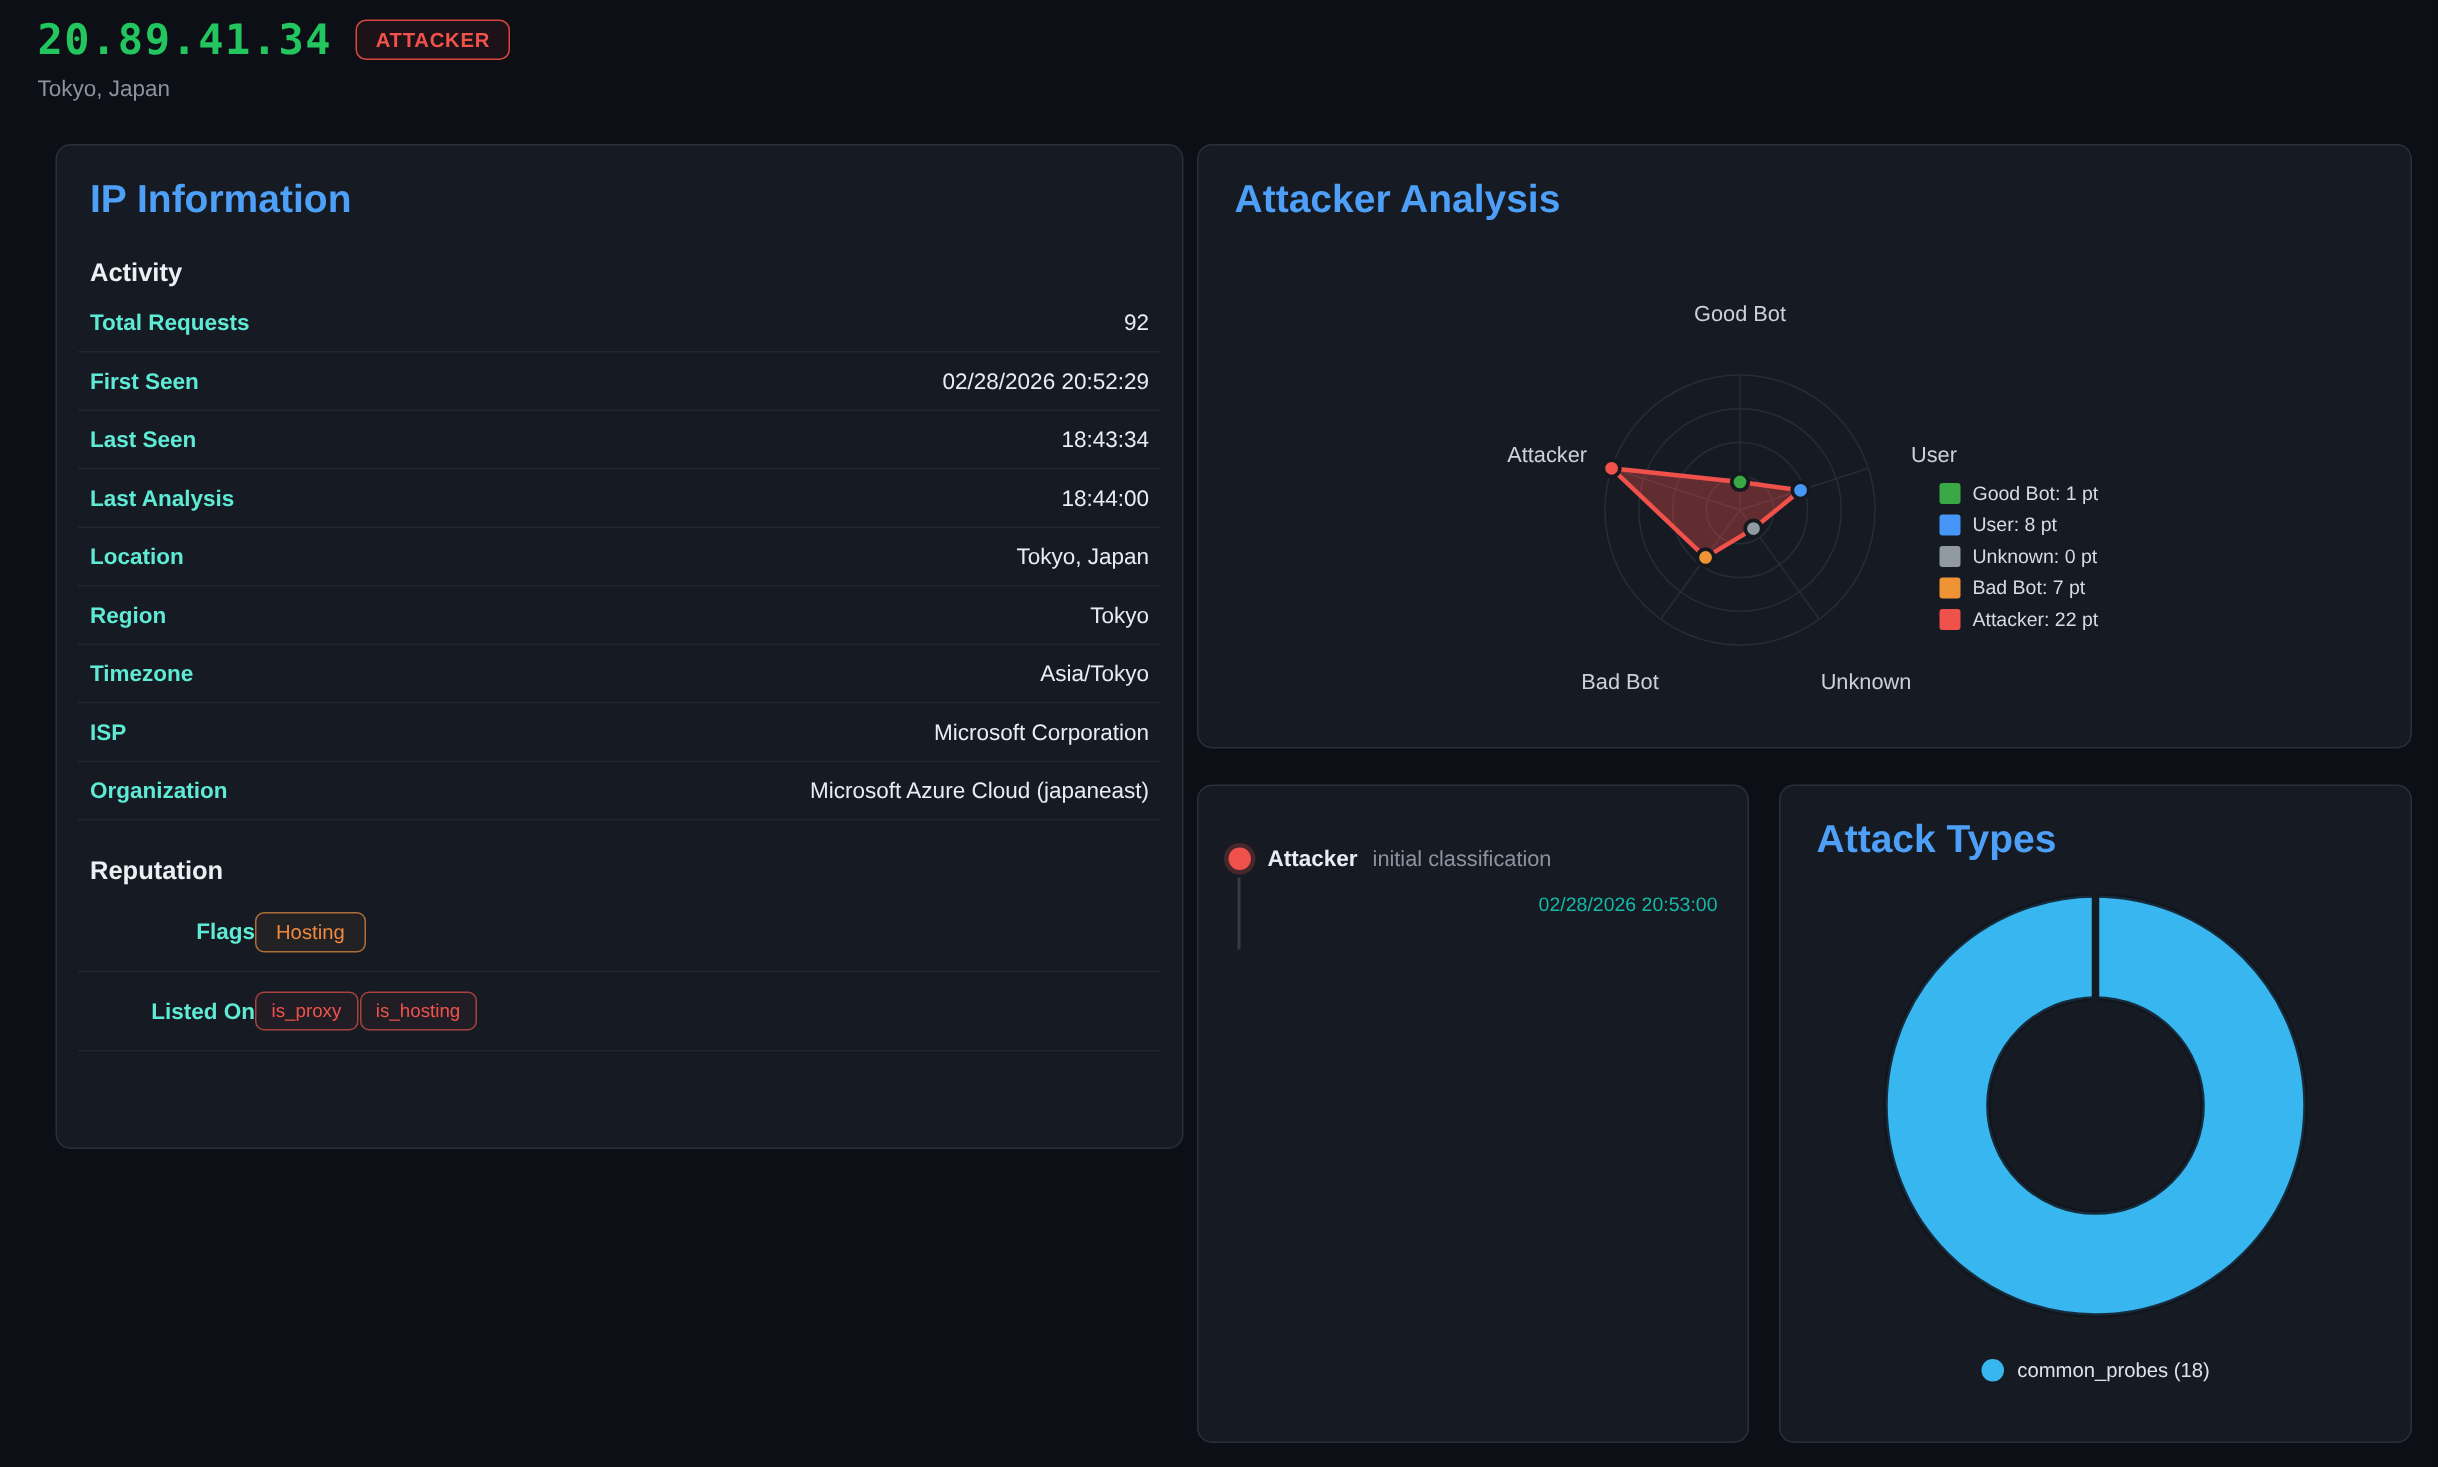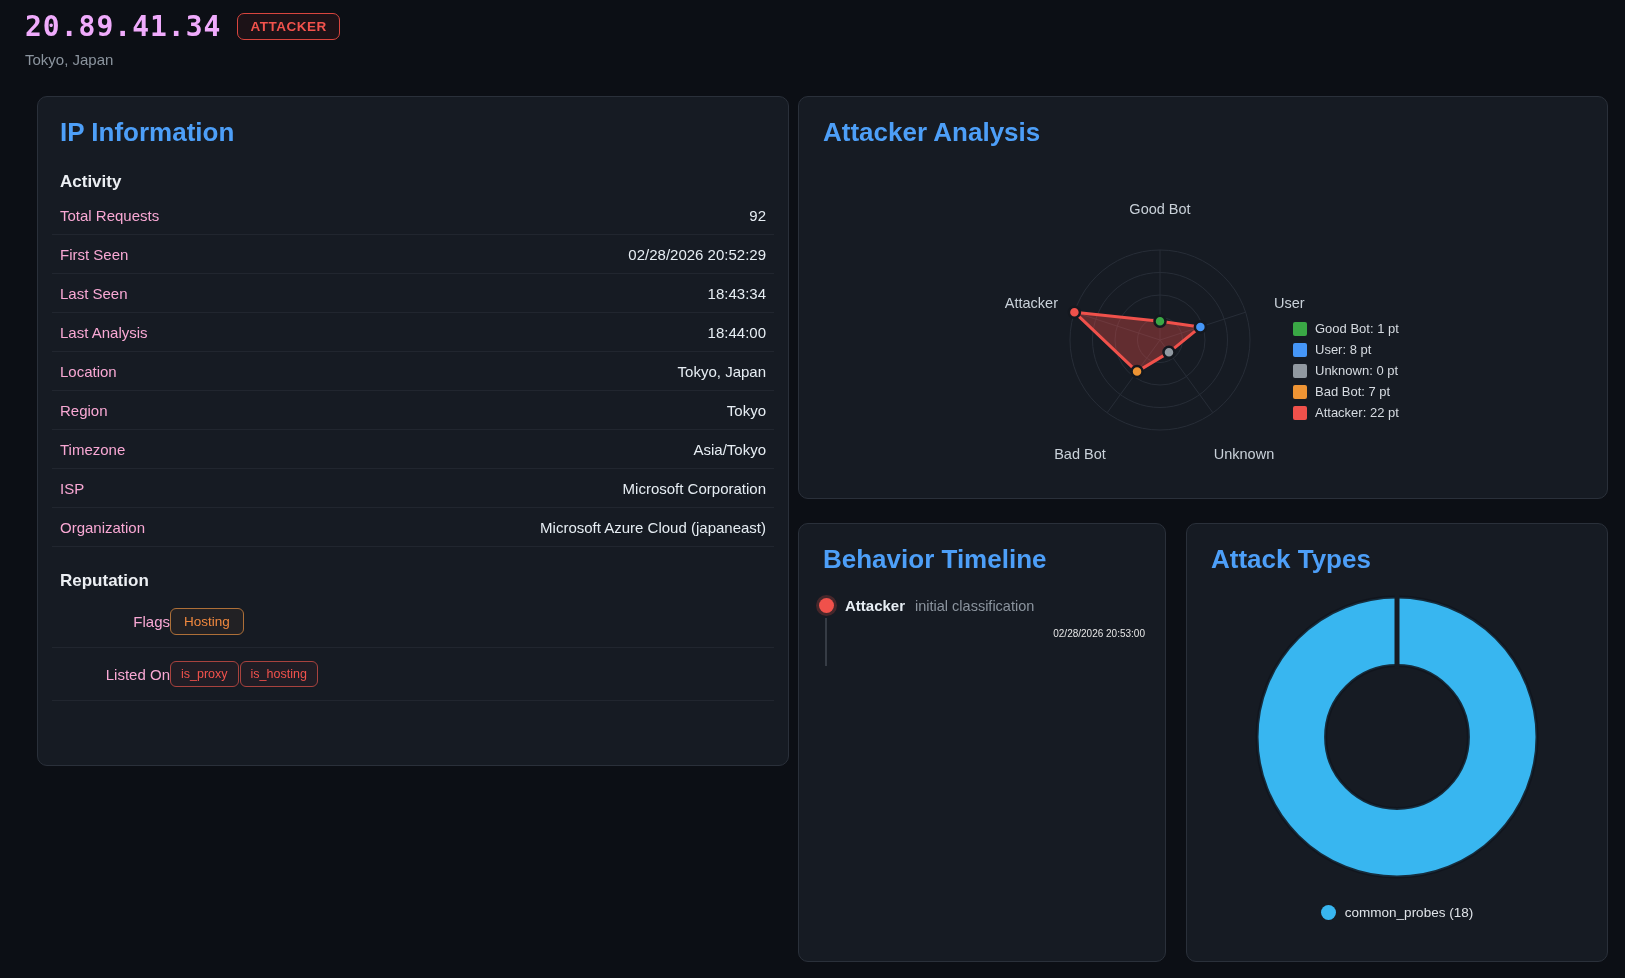--- a/index.html
+++ b/index.html
@@ -5,21 +5,21 @@
   html,body{margin:0;padding:0;background:#0c0f15;}
   body{
     width:1625px;height:978px;position:relative;overflow:hidden;
     font-family:"Liberation Sans", sans-serif;color:#e6edf3;
   }
   
   .page-header{position:absolute;left:25px;top:10px;}
   .ip-line{display:flex;align-items:center;gap:16px;}
   .ip-address{
     font-family:"DejaVu Sans Mono", monospace;font-weight:bold;
-    font-size:28px;color:#f0abfc;letter-spacing:1px;
+    font-size:28px;color:#22c55e;letter-spacing:1px;
   }
   .attacker-badge{
     display:inline-block;padding:5px 12px;border-radius:7px;
     border:1.5px solid #d8453e;color:#f2524c;background:rgba(240,70,60,0.07);
     font-size:13.5px;font-weight:bold;letter-spacing:0.5px;
   }
   .header-location{margin-top:8px;font-size:15px;color:#8b949e;}
 
   
   .panel{
@@ -32,21 +32,21 @@
   #panel-timeline{left:798px;top:523px;width:368px;height:439px;}
   #panel-attack{left:1186px;top:523px;width:422px;height:439px;}
   .panel-title{font-size:26px;font-weight:bold;color:#4d9ff8;margin:2px 8px 8px;}
 
   
   .section-heading{font-size:17px;font-weight:bold;color:#eceff3;margin:24px 8px 4px;}
   .info-row{
     display:flex;justify-content:space-between;align-items:center;
     min-height:38px;padding:0 8px;border-bottom:1px solid #21262f;font-size:15px;
   }
-  .row-label{color:#f9a8d4;}
+  .row-label{color:#5eead4;font-weight:bold;}
   .row-value{color:#e6edf3;text-align:right;}
   .badge-row{
     display:flex;align-items:center;min-height:48px;padding:2px 8px;
     border-bottom:1px solid #21262f;font-size:15px;text-align:right;
   }
   .badge-row .row-label{width:110px;flex:none;}
   .chip{display:inline-block;border-radius:6px;margin-right:1px;}
   .chip.orange{color:#f0883e;border:1px solid #ad6f38;background:rgba(240,136,62,0.06);
     padding:5px 13px;font-size:13.5px;}
   .chip.red{color:#f2524c;border:1px solid #a8423e;background:rgba(242,82,76,0.05);
@@ -61,21 +61,21 @@
   
   .timeline-list{margin-top:22px;}
   .timeline-item{position:relative;padding-left:26px;margin:16px 4px;}
   .timeline-dot{
     position:absolute;left:0;top:1px;width:15px;height:15px;border-radius:50%;
     box-shadow:0 0 0 3px rgba(240,80,74,0.22);
   }
   .timeline-line{position:absolute;left:6px;top:21px;width:2px;height:48px;background:#363c45;}
   .event-category{font-weight:bold;font-size:15px;color:#e6edf3;display:inline;}
   .event-description{color:#8b949e;font-size:14.5px;margin-left:10px;display:inline;}
-  .event-timestamp{text-align:right;color:#e5e5e5;font-size:10px;margin-top:13px;}
+  .event-timestamp{text-align:right;color:#14b8a6;font-size:13px;margin-top:13px;}
 
   
   .donut-wrap{display:flex;flex-direction:column;align-items:center;margin-top:16px;}
   .donut-legend{display:flex;align-items:center;gap:9px;margin-top:18px;
     font-size:13.5px;color:#dfe3e8;cursor:pointer;}
   .donut-dot{width:15px;height:15px;border-radius:50%;flex:none;}
 </style>
 </head>
 <body>
 
@@ -183,21 +183,20 @@
         </div>
         <div class="legend-item">
           <span class="legend-swatch" style="background: rgb(240, 81, 75);"></span>
           <span>Attacker: 22 pt</span>
         </div>
       </div>
   </div>
 </div>
 
 <div class="panel" id="panel-timeline">
-  <div class="panel-title">Behavior Timeline</div>
   <div class="timeline-list" id="timeline-list">
       <div class="timeline-item"><span class="timeline-dot" style="background: rgb(240, 81, 75);"></span><span class="timeline-line"></span><span class="event-category">Attacker</span><span class="event-description">initial classification</span><div class="event-timestamp">02/28/2026 20:53:00</div></div>
     </div>
 </div>
 
 <div class="panel" id="panel-attack">
   <div class="panel-title">Attack Types</div>
   <div class="donut-wrap">
     <div id="donut-svg-host"><svg width="292" height="292" viewBox="0 0 292 292">
           <circle cx="146" cy="146" r="105.7" fill="none" stroke="#38b6f0" stroke-width="68.6"></circle>

